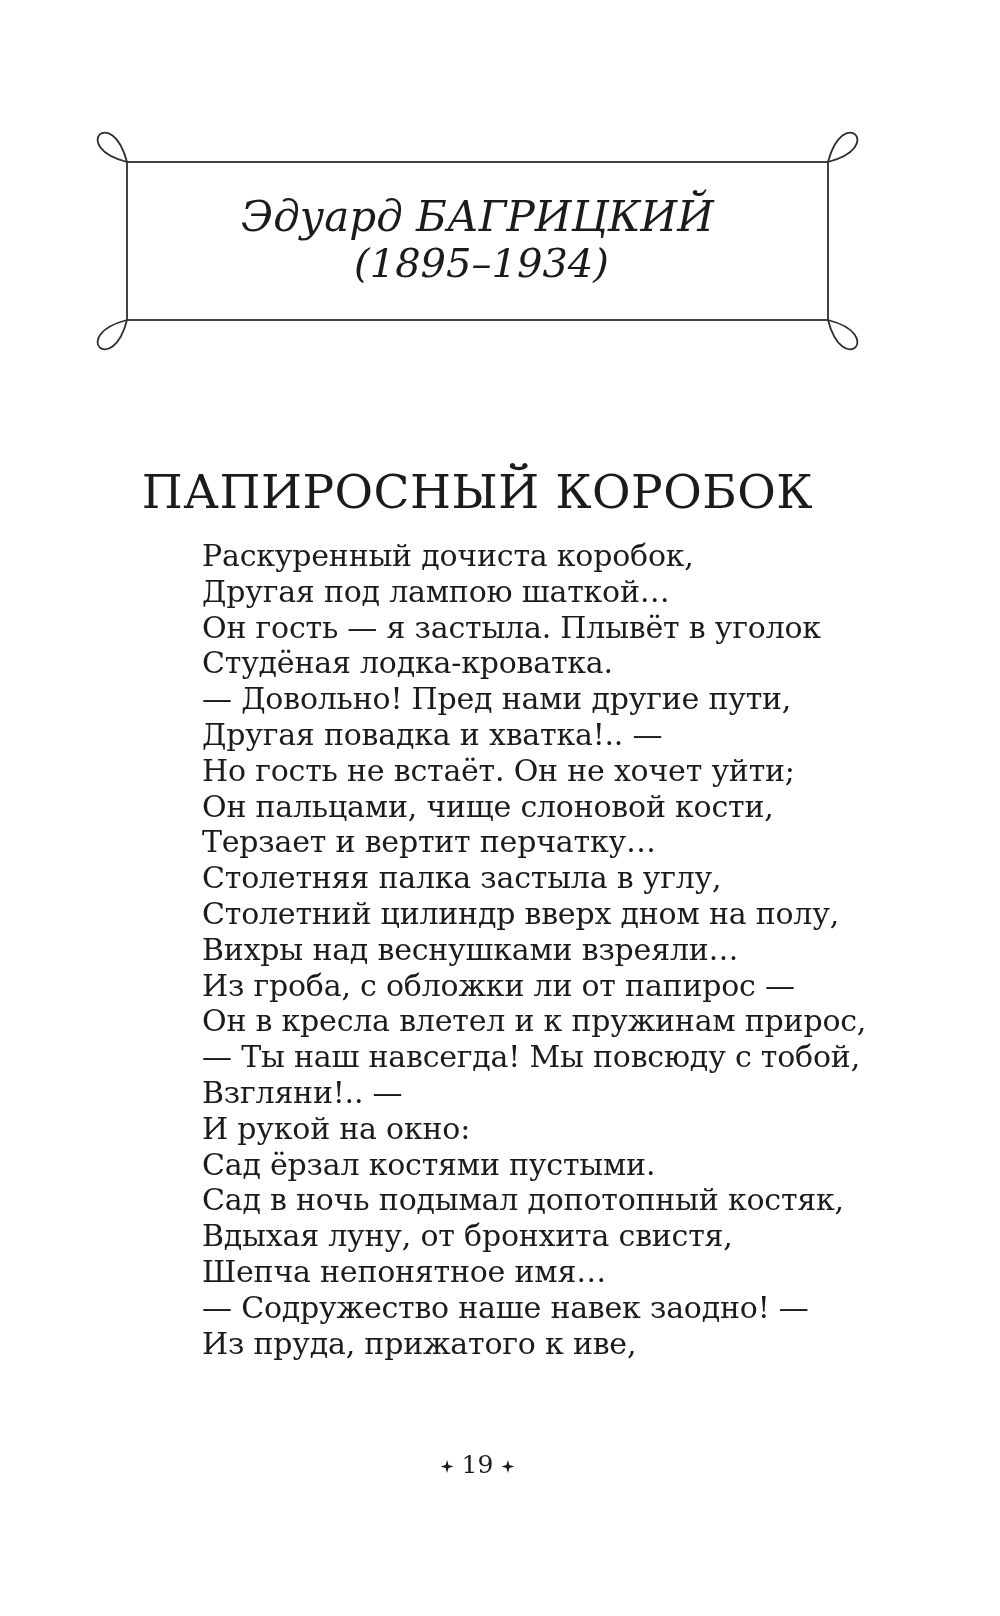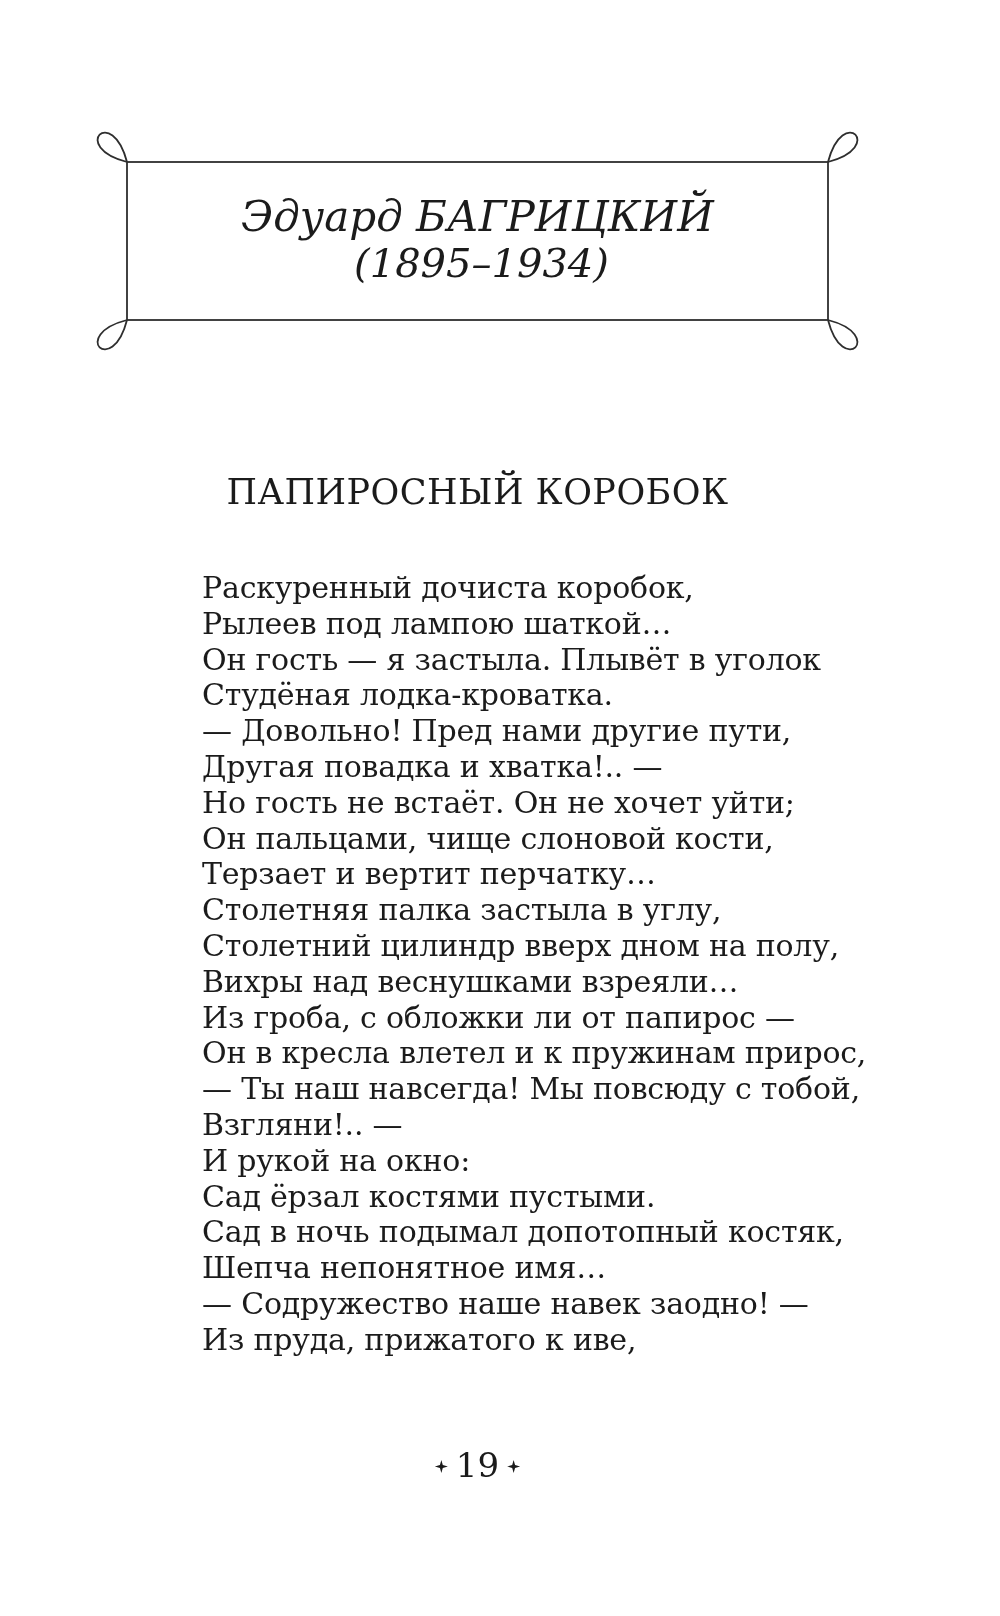--- a/index.html
+++ b/index.html
@@ -42,50 +42,49 @@
     line-height: 46px;
     white-space: nowrap;
     padding-left: 8px;
   }
   .poem-title {
     position: absolute;
     left: 127px;
     top: 471px;
     width: 701px;
     text-align: center;
-    font-size: 35px;
+    font-size: 47px;
     line-height: 42px;
     letter-spacing: 0.5px;
     white-space: nowrap;
   }
   .poem-body {
     position: absolute;
     left: 202px;
     top: 538px;
     width: 740px;
     font-size: 30px;
     line-height: 35.8px;
     letter-spacing: -0.2px;
-    margin-top: 32px;
   }
   .poem-body div {
     white-space: nowrap;
   }
   .page-footer {
     position: absolute;
     left: 127px;
     top: 1447px;
     width: 701px;
     display: flex;
     justify-content: center;
     align-items: center;
     gap: 8px;
   }
   .page-number {
-    font-size: 34px;
+    font-size: 25px;
     line-height: 36px;
   }
   .star-icon {
     display: inline-block;
     width: 13px;
     height: 13px;
     background: #1b1b1b;
     clip-path: polygon(50% 0%, 61% 39%, 100% 50%, 61% 61%, 50% 100%, 39% 61%, 0% 50%, 39% 39%);
     margin-top: 3px;
   }
@@ -105,38 +104,39 @@
 
   <div class="author-block">
     <div class="author-name">Эдуард БАГРИЦКИЙ</div>
     <div class="author-years">(1895–1934)</div>
   </div>
 
   <div class="poem-title">ПАПИРОСНЫЙ КОРОБОК</div>
 
   <div class="poem-body">
       <div>Раскуренный дочиста коробок,</div>
-      <div>Рылеев под лампою шаткой…</div>
+      <div>Другая под лампою шаткой…</div>
       <div>Он гость — я застыла. Плывёт в уголок</div>
       <div>Студёная лодка-кроватка.</div>
       <div>— Довольно! Пред нами другие пути,</div>
       <div>Другая повадка и хватка!.. —</div>
       <div>Но гость не встаёт. Он не хочет уйти;</div>
       <div>Он пальцами, чище слоновой кости,</div>
       <div>Терзает и вертит перчатку…</div>
       <div>Столетняя палка застыла в углу,</div>
       <div>Столетний цилиндр вверх дном на полу,</div>
       <div>Вихры над веснушками взреяли…</div>
       <div>Из гроба, с обложки ли от папирос —</div>
       <div>Он в кресла влетел и к пружинам прирос,</div>
       <div>— Ты наш навсегда! Мы повсюду с тобой,</div>
       <div>Взгляни!.. —</div>
       <div>И рукой на окно:</div>
       <div>Сад ёрзал костями пустыми.</div>
       <div>Сад в ночь подымал допотопный костяк,</div>
+      <div>Вдыхая луну, от бронхита свистя,</div>
       <div>Шепча непонятное имя…</div>
       <div>— Содружество наше навек заодно! —</div>
       <div>Из пруда, прижатого к иве,</div>
     </div>
 
   <div class="page-footer">
     <span class="star-icon"></span>
     <span class="page-number">19</span>
     <span class="star-icon"></span>
   </div>

